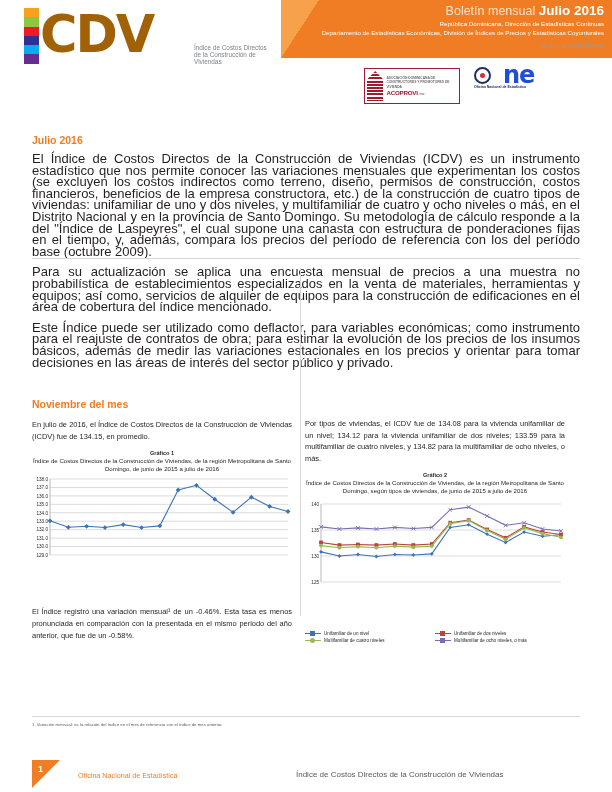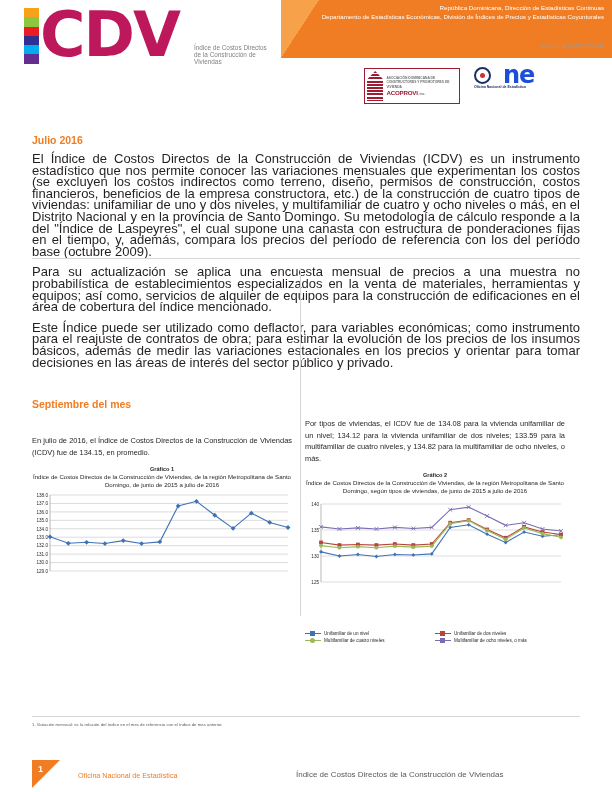--- a/index.html
+++ b/index.html
@@ -16,22 +16,22 @@
   .hdr-l1{font-size:12.5px;line-height:15px;font-weight:400;color:#fde3cd;}
   .hdr-l1 b{font-weight:bold;color:#ffffff;font-size:13.5px;}
   .hdr-l2{font-size:6.2px;line-height:9px;color:#ffffff;}
   .hdr-l3{font-size:6.2px;line-height:9px;color:#ffffff;}
   .issn{position:absolute;right:8px;top:44px;font-size:4.6px;color:#9b9b9b;text-align:right;}
 
   
   .logo{position:absolute;left:24px;top:4px;width:250px;height:64px;}
   .logo-i{position:absolute;left:0;top:4px;width:15px;height:56px;}
   .logo-i i{display:block;width:15px;height:9.3px;}
-  .logo-c{position:absolute;left:16px;top:-2px;font-size:62px;line-height:66px;
-          font-weight:bold;color:#be185d;letter-spacing:-2px;font-family:"DejaVu Sans",sans-serif;}
+  .logo-c{position:absolute;left:16px;top:-2px;font-size:51px;line-height:66px;
+          font-weight:bold;color:#a16207;letter-spacing:-2px;font-family:"DejaVu Sans",sans-serif;}
   .logo-sub{position:absolute;left:170px;top:40px;font-size:6.4px;line-height:7.2px;
             color:#808285;width:80px;}
 
   
   .plogos{position:absolute;left:330px;top:62px;width:200px;height:46px;}
   .acop{position:absolute;left:34px;top:6px;width:96px;height:36px;border:1px solid #9e1b32;
         display:flex;align-items:center;padding:1px 2px;box-sizing:border-box;}
   .acop-b{width:30px;height:30px;background:
       repeating-linear-gradient(to bottom,#9e1b32 0 2px,#ffffff 2px 3.2px);
       clip-path:polygon(0% 28%,50% 0%,100% 28%,100% 100%,0% 100%);}
@@ -90,20 +90,23 @@
 </head>
 <body>
 
 <div class="page">
 
   <div class="hdr">
     <div class="hdr-band"></div>
     <div class="hdr-notch"></div>
 
     <div class="hdr-txt">
+      <div class="hdr-l1">
+        <span>Boletín mensual </span><b>Julio 2016</b>
+      </div>
       <div class="hdr-l2">República Dominicana, Dirección de Estadísticas Continuas</div>
       <div class="hdr-l3">Departamento de Estadísticas Económicas, División de Índices de Precios y Estadísticas Coyunturales</div>
     </div>
     <div class="issn">Año 3, N° 33 | ISSN 2309-4311</div>
 
     <div class="logo">
       <div class="logo-i">
         <i style="background:#f9a11b"></i>
         <i style="background:#8dc63f"></i>
         <i style="background:#ed1c24"></i>
@@ -137,24 +140,24 @@
     <div class="sec-title">Julio 2016</div>
     <p>El Índice de Costos Directos de la Construcción de Viviendas (ICDV) es un instrumento estadístico que nos permite conocer las variaciones mensuales que experimentan los costos (se excluyen los costos indirectos como terreno, diseño, permisos de construcción, costos financieros, beneficios de la empresa constructora, etc.) de la construcción de cuatro tipos de viviendas: unifamiliar de uno y dos niveles, y multifamiliar de cuatro y ocho niveles o más, en el Distrito Nacional y en la provincia de Santo Domingo. Su metodología de cálculo responde a la del "Índice de Laspeyres", el cual supone una canasta con estructura de ponderaciones fijas en el tiempo, y, además, compara los precios del período de referencia con los del período base (octubre 2009).</p>
     <p>Para su actualización se aplica una encuesta mensual de precios a una muestra no probabilística de establecimientos especializados en la venta de materiales, herramientas y equipos; así como, servicios de alquiler de equipos para la construcción de edificaciones en el área de cobertura del índice mencionado.</p>
     <p>Este Índice puede ser utilizado como deflactor, para variables económicas; como instrumento para el reajuste de contratos de obra; para estimar la evolución de los precios de los insumos básicos, además de medir las variaciones estacionales en los precios y orientar para tomar decisiones en las áreas de interés del sector público y privado.</p>
   </div>
 
   <div class="rule"></div>
   <div class="vrule"></div>
 
   <div style="position:absolute;left:32px;top:398px;">
-    <div class="sec-title">Septiembre del mes</div>
-  </div>
-
-  <div class="col left" style="position:absolute;top:435px;">
+    <div class="sec-title">Noviembre del mes</div>
+  </div>
+
+  <div class="col left" style="position:absolute;top:419px;">
     <p>En julio de 2016, el Índice de Costos Directos de la Construcción de Viviendas (ICDV) fue de 134.15, en promedio.</p>
 
     <div class="chart-head">
       <div class="chart-num">Gráfico 1</div>
       <div class="chart-cap">Índice de Costos Directos de la Construcción de Viviendas, de la región Metropolitana de Santo Domingo, de junio de 2015 a julio de 2016</div>
     </div>
     <div class="chartbox">
       <svg id="chart1" width="260" height="125" viewBox="0 0 260 125">
           <line x1="18" y1="80" x2="256" y2="80" class="grid"></line>
           <text x="16" y="81.8" class="ylab" text-anchor="end">129.0</text>
@@ -202,20 +205,21 @@
           <text x="0" y="0" class="xlab" text-anchor="end" transform="translate(146.15384615384613,125) rotate(-90)">Enero 2016</text>
           <text x="0" y="0" class="xlab" text-anchor="end" transform="translate(164.46153846153845,125) rotate(-90)">Febrero 2016</text>
           <text x="0" y="0" class="xlab" text-anchor="end" transform="translate(182.76923076923077,125) rotate(-90)">Marzo 2016</text>
           <text x="0" y="0" class="xlab" text-anchor="end" transform="translate(201.07692307692307,125) rotate(-90)">Abril 2016</text>
           <text x="0" y="0" class="xlab" text-anchor="end" transform="translate(219.38461538461536,125) rotate(-90)">Mayo 2016</text>
           <text x="0" y="0" class="xlab" text-anchor="end" transform="translate(237.69230769230768,125) rotate(-90)">Junio 2016</text>
           <text x="0" y="0" class="xlab" text-anchor="end" transform="translate(256,125) rotate(-90)">Julio 2016</text>
         </svg>
     </div>
 
+    <p style="margin-top:6px">El Índice registró una variación mensual¹ de un -0.46%. Esta tasa es menos pronunciada en comparación con la presentada en el mismo periodo del año anterior, que fue de un -0.58%.</p>
   </div>
 
   <div class="col right" style="position:absolute;top:418px;">
     <p>Por tipos de viviendas, el ICDV fue de 134.08 para la vivienda unifamiliar de un nivel; 134.12 para la vivienda unifamiliar de dos niveles; 133.59 para la multifamiliar de cuatro niveles, y 134.82 para la multifamiliar de ocho niveles, o más.</p>
 
     <div class="chart-head">
       <div class="chart-num">Gráfico 2</div>
       <div class="chart-cap">Índice de Costos Directos de la Construcción de Viviendas, de la región Metropolitana de Santo Domingo, según tipos de viviendas, de junio de 2015 a julio de 2016</div>
     </div>
     <div class="chartbox">

